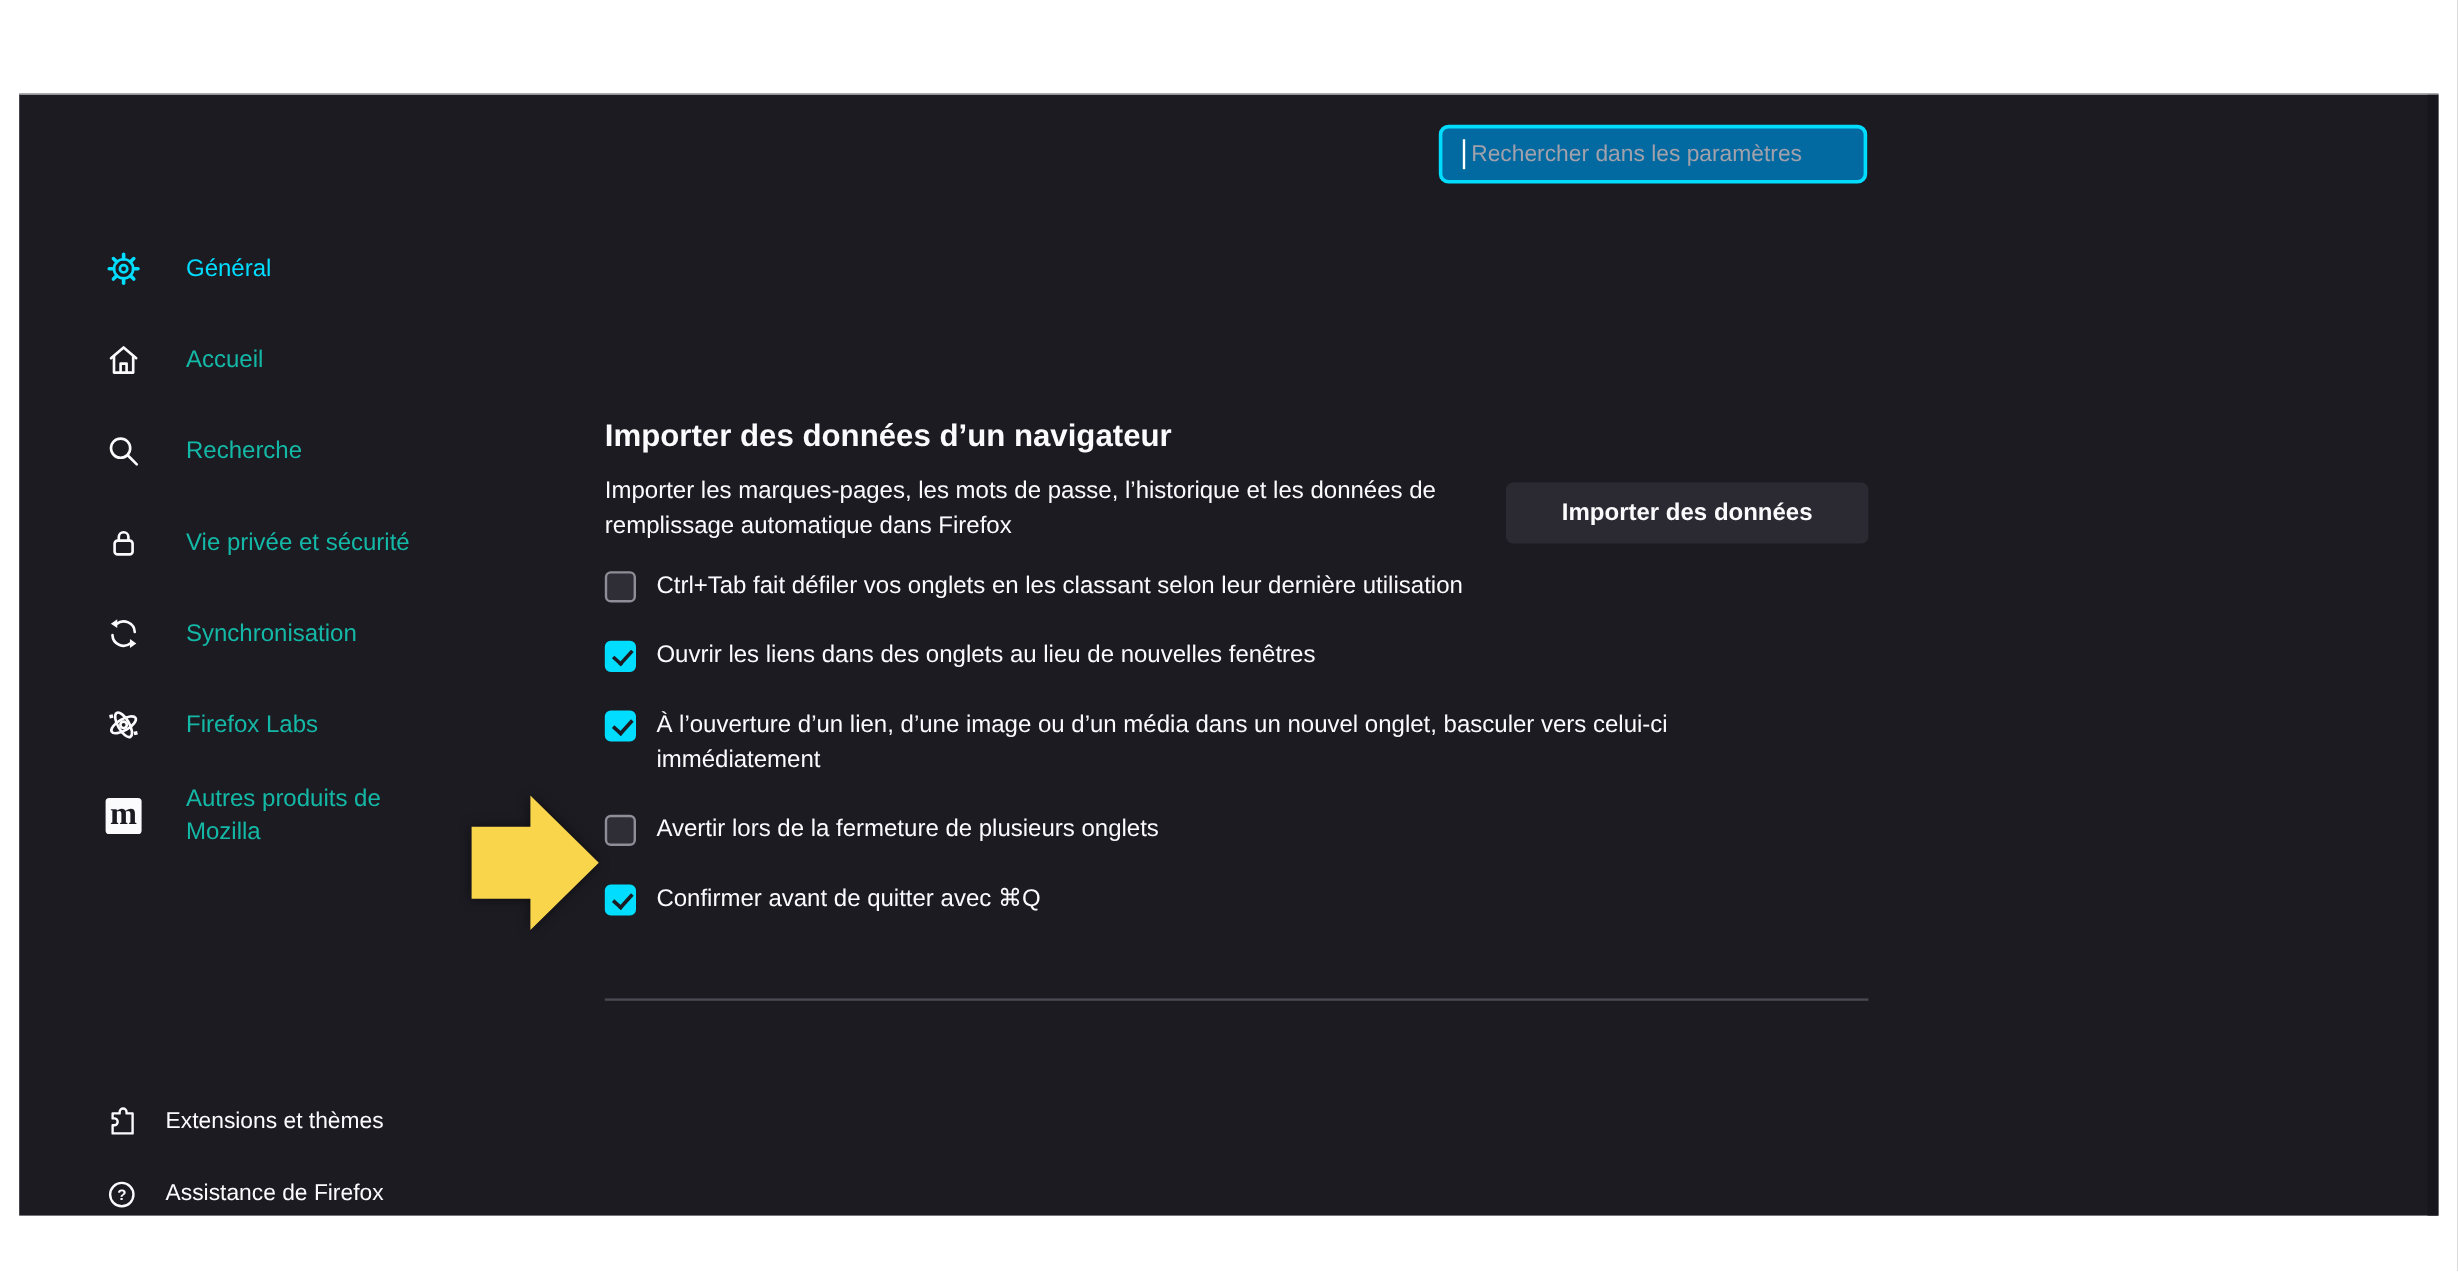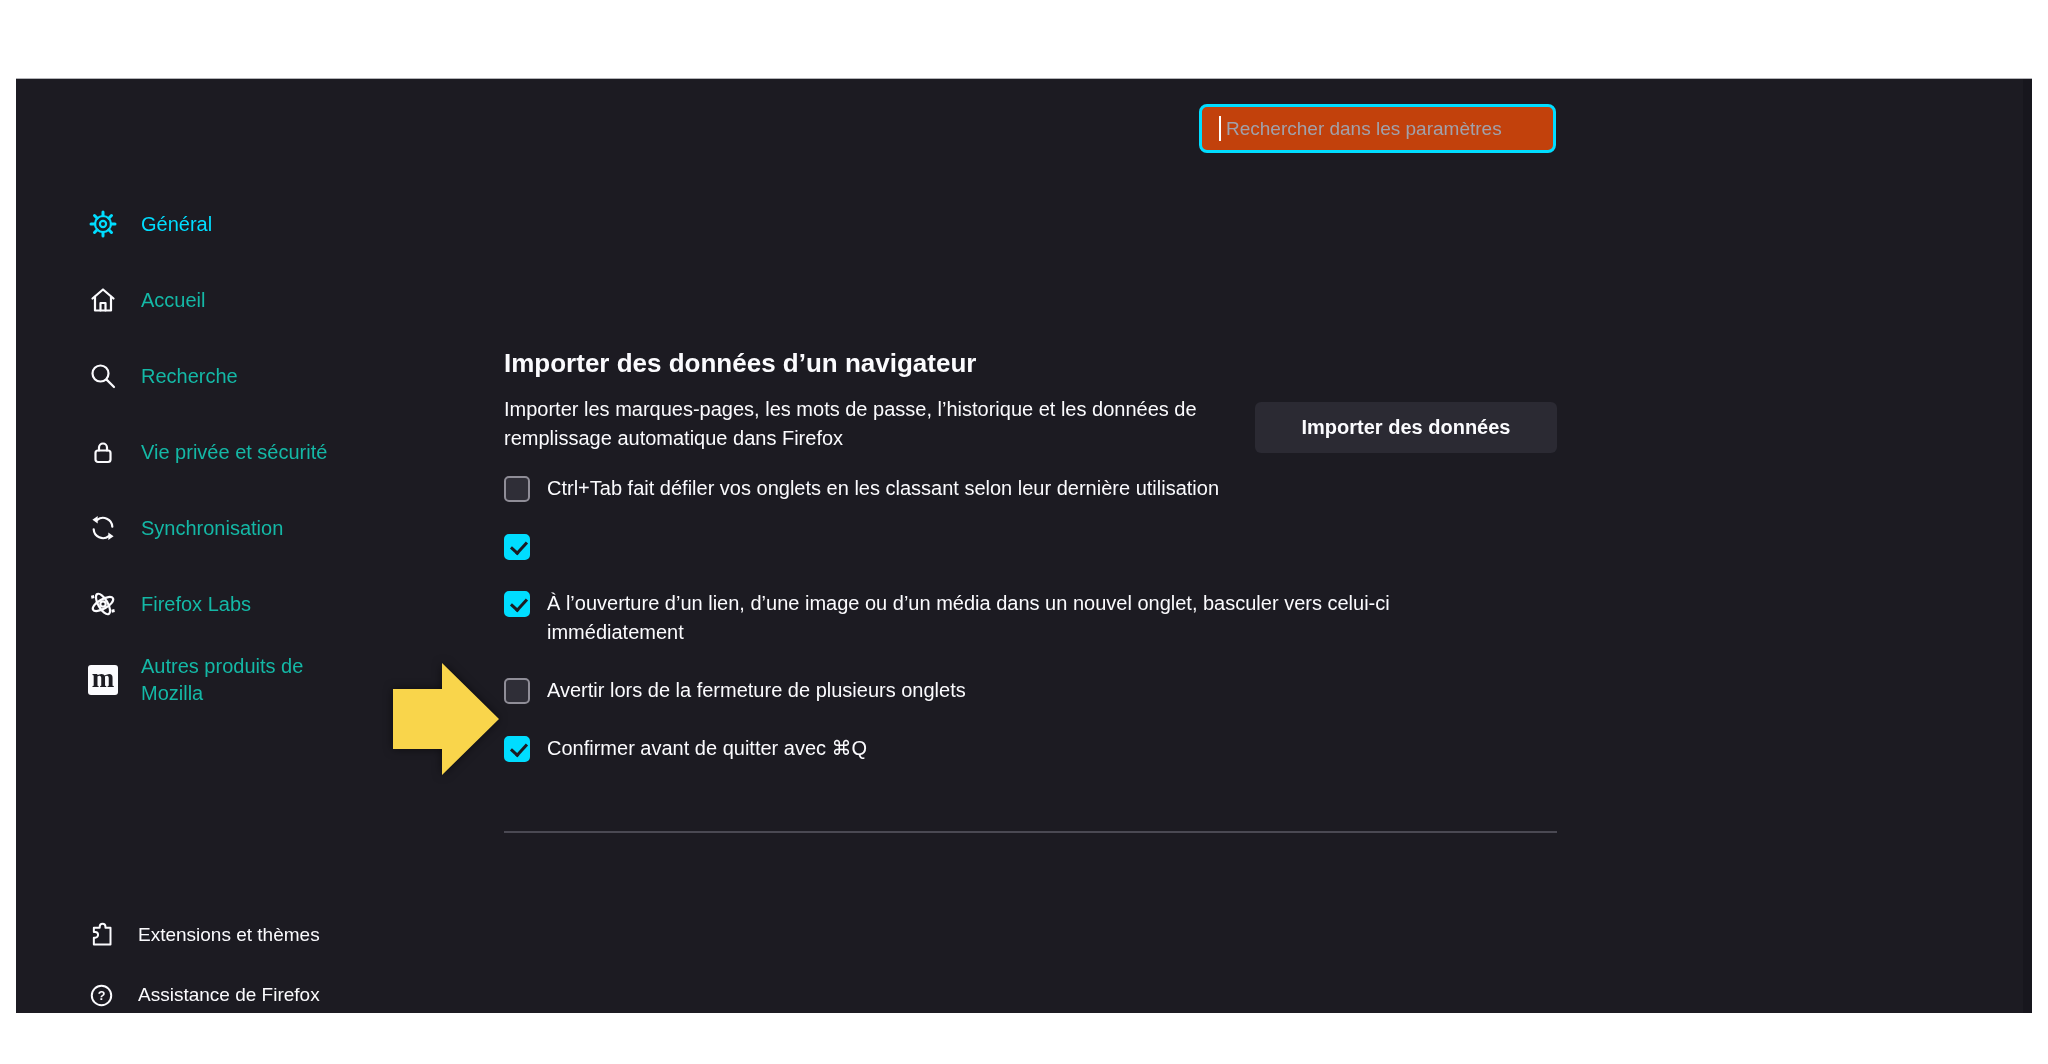--- a/index.html
+++ b/index.html
@@ -7,31 +7,31 @@
     font-family:"Liberation Sans","DejaVu Sans",sans-serif; }
 
   .panel { position:absolute; left:16px; top:78px; width:2016px; height:935px;
     background:#1c1b22; border-top:1px solid #b3b3b7; color:#fbfbfe; }
 
   .scroll-track { position:absolute; right:0; top:0; width:9px; height:100%;
     background:#17161d; }
 
   
   .search-wrap { position:absolute; left:1183px; top:25px; width:357px; height:49px; }
-  .search-input { width:100%; height:100%; background:#c2410c;
+  .search-input { width:100%; height:100%; background:#0369a1;
     border:3px solid #00ddff; border-radius:8px; outline:none;
     color:#fbfbfe; font-size:19px; padding:0 14px 0 24px;
     font-family:"Liberation Sans","DejaVu Sans",sans-serif; }
   .search-input::placeholder { color:#a1a1ab; opacity:1; }
   .search-caret { position:absolute; left:20px; top:12px; width:2px; height:25px;
     background:#ffffff; }
 
   
   .sidebar { position:absolute; left:72px; top:107px; width:300px; }
-  .side-item { display:flex; align-items:center; gap:23px; min-height:76px;
+  .side-item { display:flex; align-items:center; gap:37px; min-height:76px;
     cursor:pointer; }
   .side-item .icn { width:30px; height:30px; flex:0 0 30px; }
   .side-item .lbl { font-size:20px; color:#14b8a6; max-width:212px; line-height:27px; }
   .side-item.active .lbl { color:#00ddff; }
 
   .sidebar-footer { position:absolute; left:72px; top:826px; width:300px; }
   .foot-item { display:flex; align-items:center; gap:23px; height:60px; cursor:pointer; }
   .foot-item .icn { width:27px; height:27px; flex:0 0 27px; }
   .foot-item .lbl { font-size:19px; color:#fbfbfe; }
 
@@ -178,20 +178,21 @@
     </div>
 
 
     <div class="check-list">
       <div class="check-row">
         <span class="checkbox"></span>
         <span class="lbl">Ctrl+Tab fait défiler vos onglets en les classant selon leur dernière utilisation</span>
       </div>
       <div class="check-row checked">
         <span class="checkbox"></span>
+        <span class="lbl">Ouvrir les liens dans des onglets au lieu de nouvelles fenêtres</span>
       </div>
       <div class="check-row checked">
         <span class="checkbox"></span>
         <span class="lbl">À l’ouverture d’un lien, d’une image ou d’un média dans un nouvel onglet, basculer vers celui-ci immédiatement</span>
       </div>
       <div class="check-row">
         <span class="checkbox"></span>
         <span class="lbl">Avertir lors de la fermeture de plusieurs onglets</span>
       </div>
       <div class="check-row checked">

